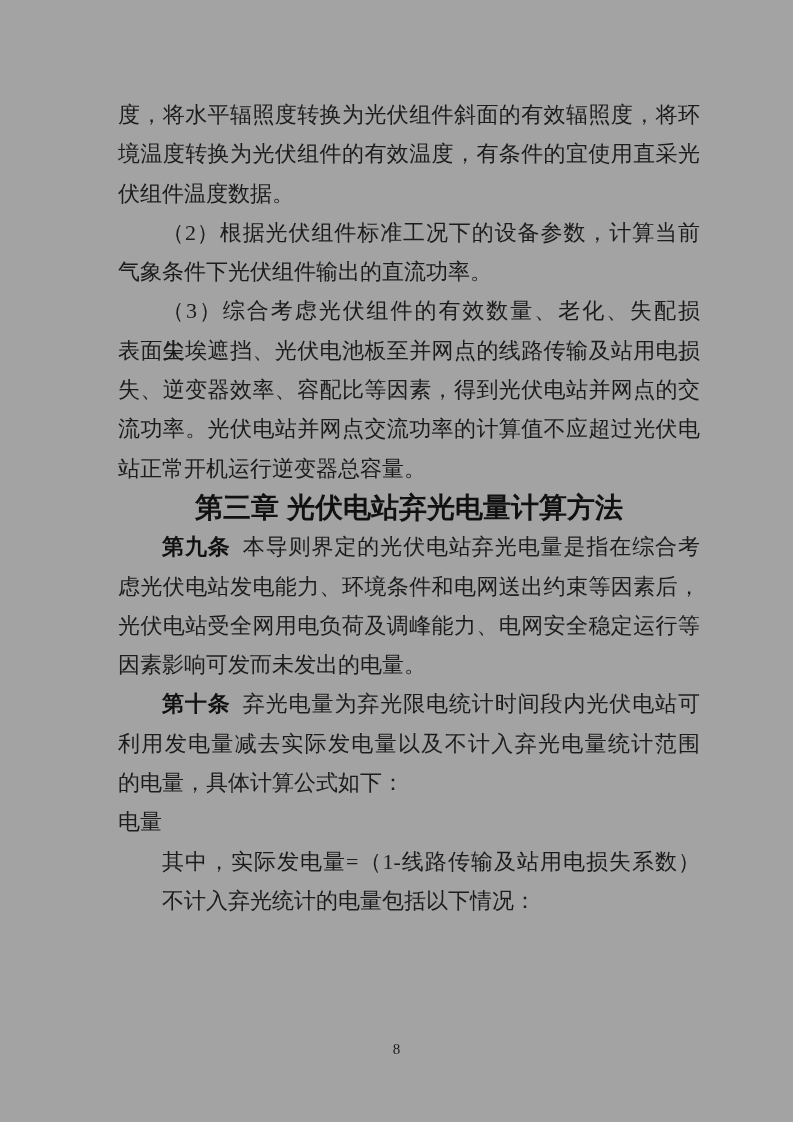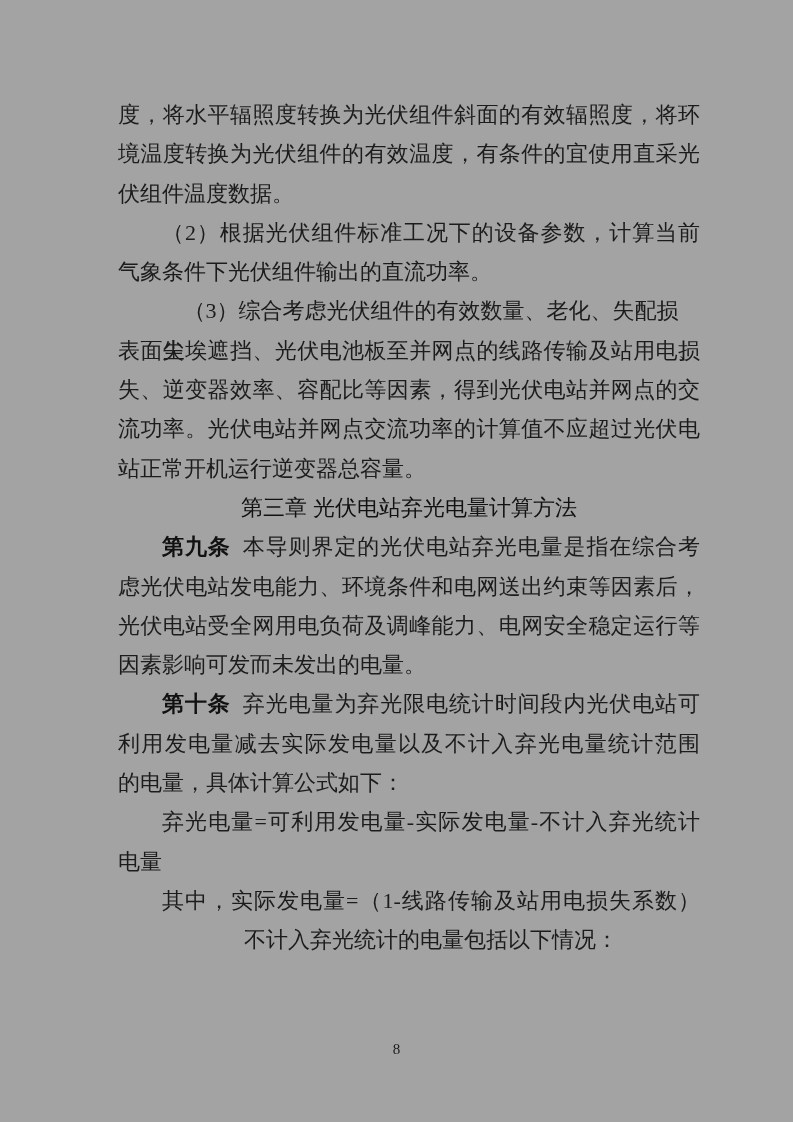--- a/index.html
+++ b/index.html
@@ -32,39 +32,38 @@
     color: #1c1c1c;
   }
   .line.fill {
     white-space: normal;
     text-align: justify;
     text-align-last: justify;
     text-justify: inter-character;
   }
   .line.indent {
     padding-left: 44px;
-    text-align: center;
   }
   .line.fill.indent {
     width: 538px;
   }
   .line .article-label {
     font-family: Liberation Sans, sans-serif;
     font-weight: 700;
     color: #111111;
     margin-right: 0.55em;
   }
   .line.chapter-heading {
     text-align: right;
     text-align-last: center;
     font-family: "Liberation Sans", "DejaVu Sans", sans-serif;
-    font-weight: 400;
+    font-weight: 700;
     color: #111111;
     padding-left: 0;
-    font-size: 22px;
+    font-size: 28px;
   }
   .page-footer {
     position: absolute;
     left: 0;
     top: 1038px;
     width: 793px;
     height: 22px;
     line-height: 22px;
     text-align: center;
     font-size: 15px;
@@ -88,21 +87,20 @@
       <div class="line fill"><span>流功率。光伏电站并网点交流功率的计算值不应超过光伏电</span></div>
       <div class="line"><span>站正常开机运行逆变器总容量。</span></div>
       <div class="line chapter-heading">第三章 光伏电站弃光电量计算方法</div>
       <div class="line fill indent"><b class="article-label">第九条</b><span>本导则界定的光伏电站弃光电量是指在综合考</span></div>
       <div class="line fill"><span>虑光伏电站发电能力、环境条件和电网送出约束等因素后，</span></div>
       <div class="line fill"><span>光伏电站受全网用电负荷及调峰能力、电网安全稳定运行等</span></div>
       <div class="line"><span>因素影响可发而未发出的电量。</span></div>
       <div class="line fill indent"><b class="article-label">第十条</b><span>弃光电量为弃光限电统计时间段内光伏电站可</span></div>
       <div class="line fill"><span>利用发电量减去实际发电量以及不计入弃光电量统计范围</span></div>
       <div class="line"><span>的电量，具体计算公式如下：</span></div>
-      <div class="line fill indent"><span>弃光电量=可利用发电量-实际发电量-不计入弃光统计</span></div>
       <div class="line"><span>电量</span></div>
       <div class="line fill indent"><span>其中，实际发电量=（1-线路传输及站用电损失系数）</span></div>
       <div class="line indent"><span>不计入弃光统计的电量包括以下情况：</span></div>
     </div>
   <div class="page-footer">
     <span>8</span>
   </div>
 </div>
 
 </body></html>

